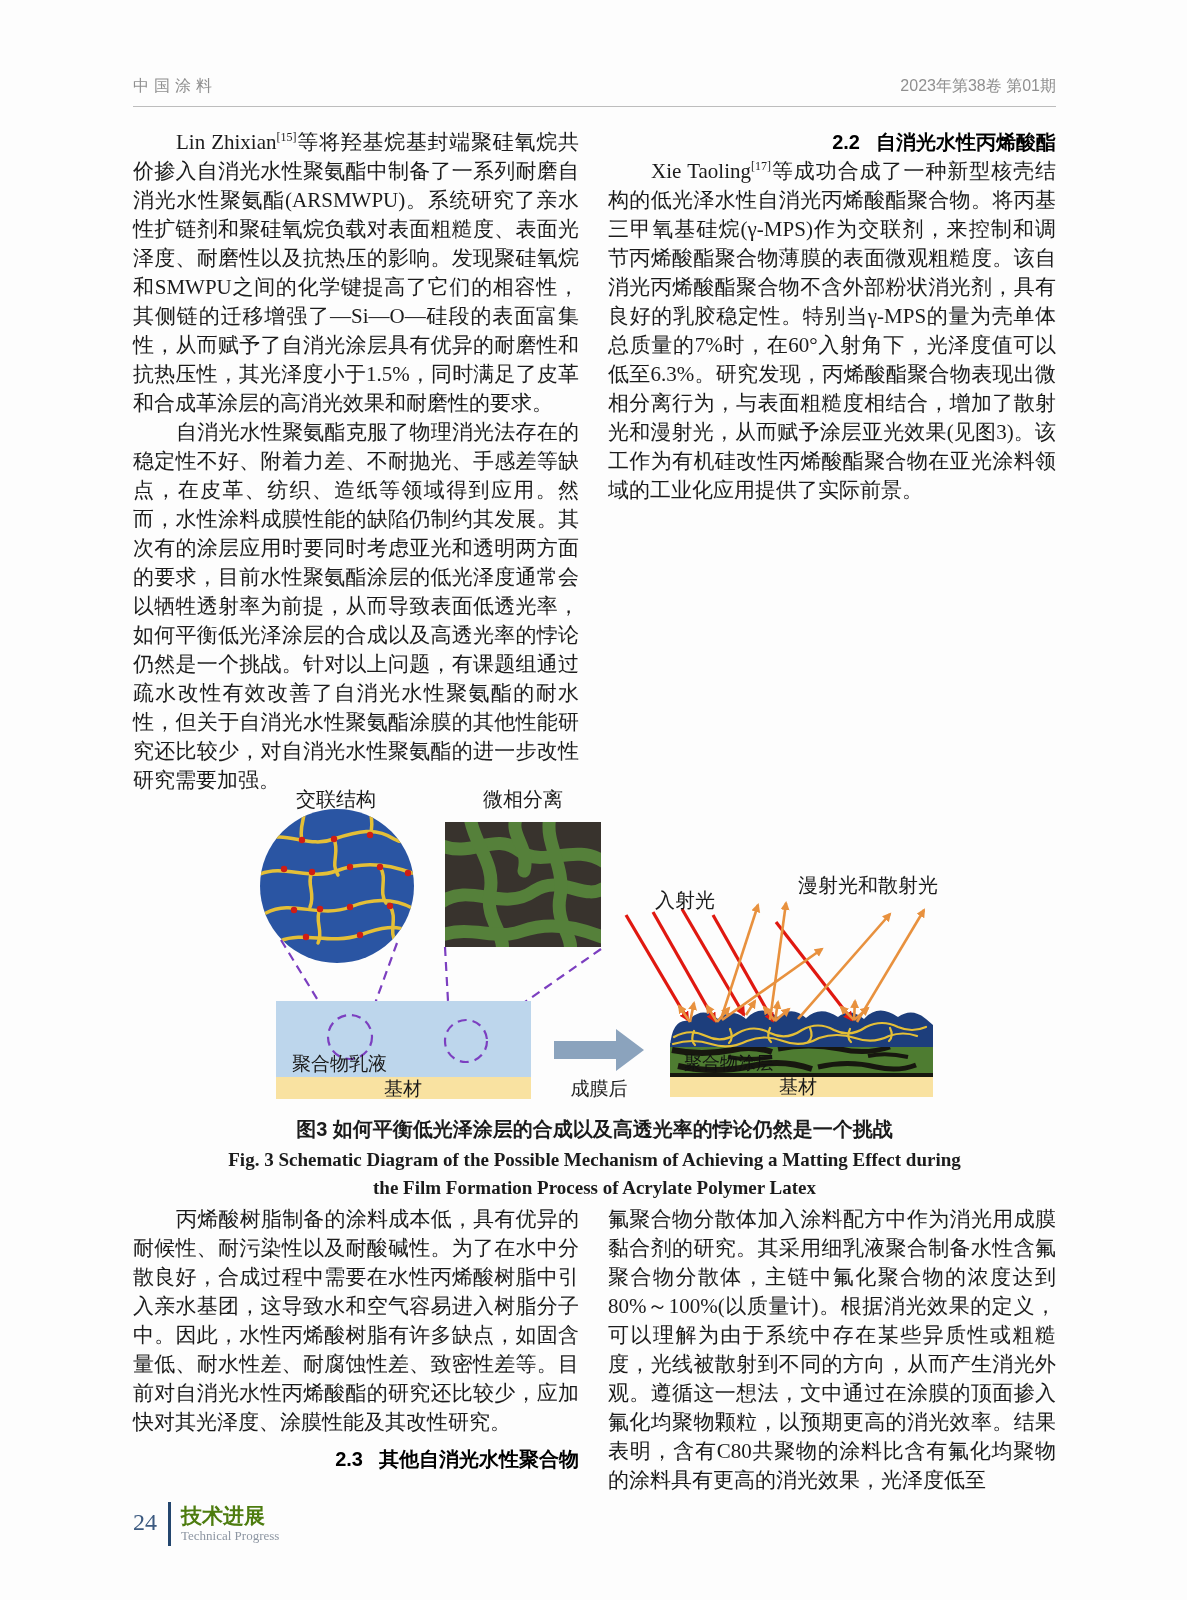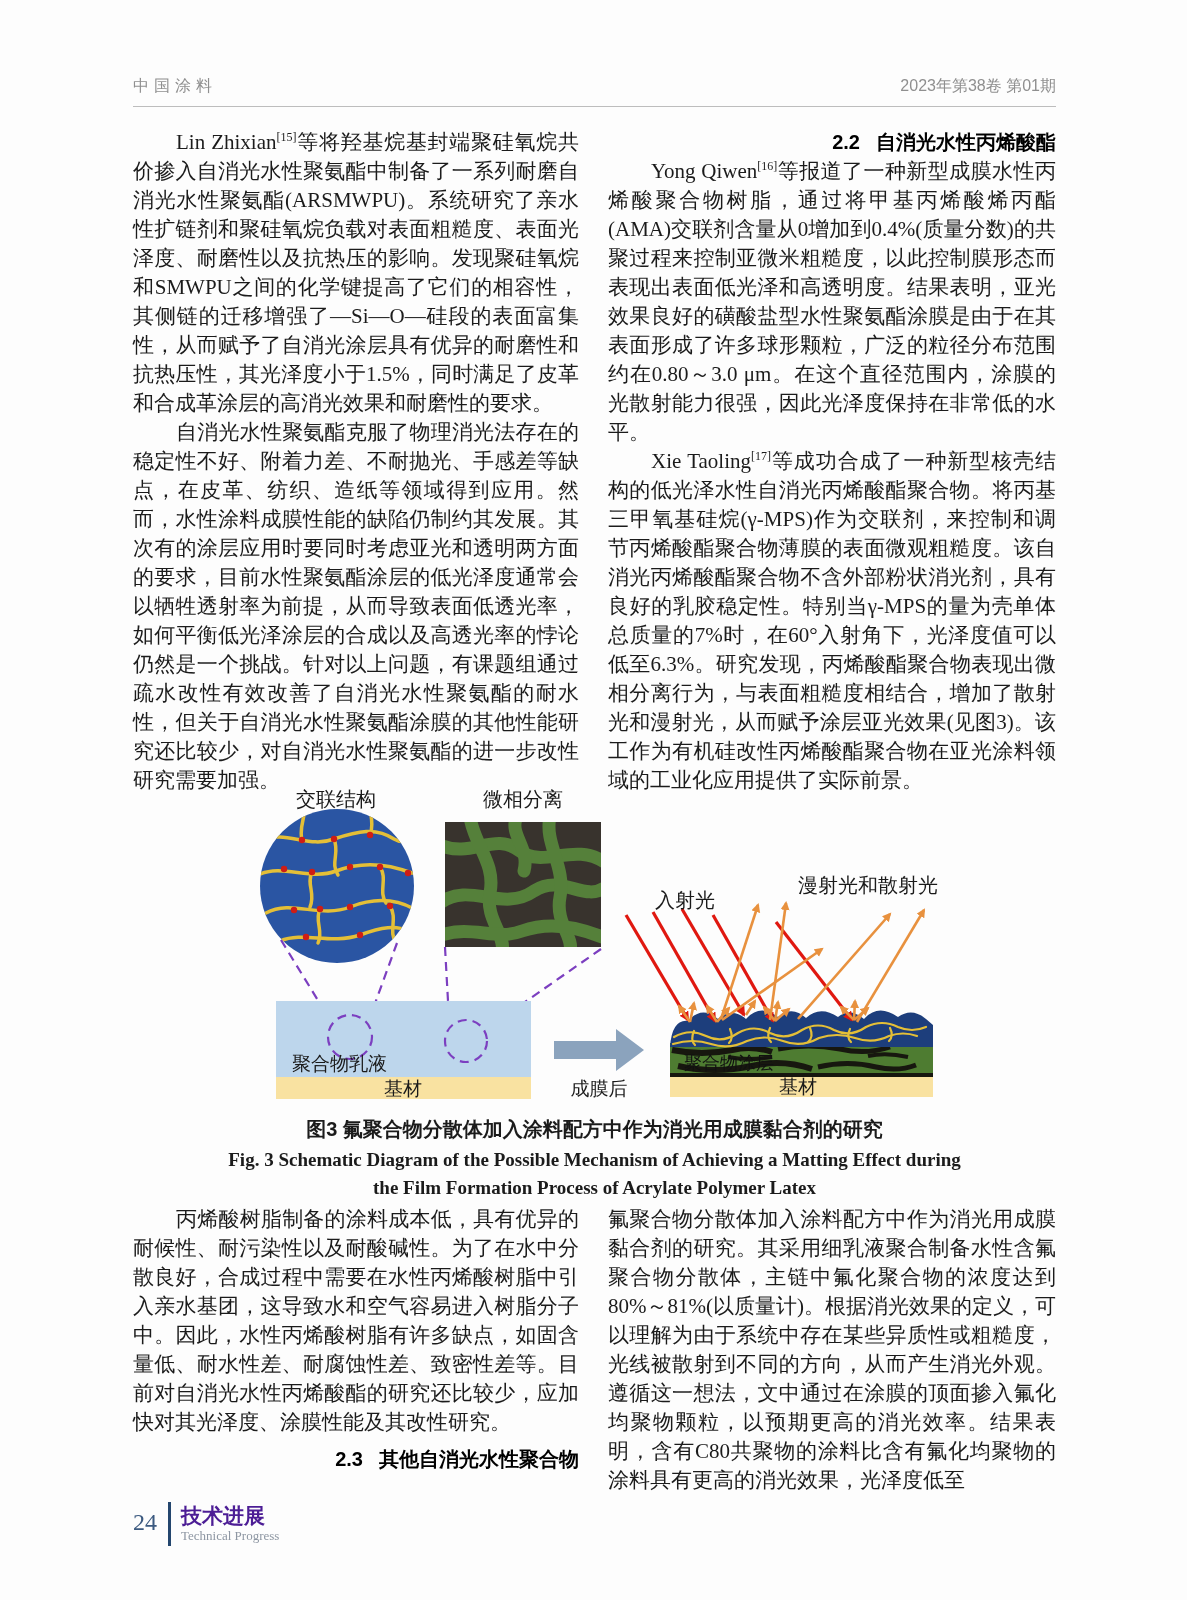--- a/index.html
+++ b/index.html
@@ -31,41 +31,40 @@
   .flabel3{font-size:18px;fill:#111;}
   
   .cap-zh{position:absolute;left:133px;top:1116px;width:923px;text-align:center;
           font-family:"Liberation Sans",sans-serif;font-weight:bold;font-size:20px;}
   .cap-en{position:absolute;left:133px;top:1146px;width:923px;text-align:center;
           font-family:"Liberation Serif",serif;font-weight:bold;font-size:19px;line-height:28px;}
   
   .ftr{position:absolute;left:133px;top:1502px;display:flex;align-items:center;}
   .ftr .pnum{font-size:24px;color:#3c5a80;margin-right:11px;padding-bottom:4px;}
   .ftr .bar{width:3px;height:44px;background:#24466e;margin-right:10px;}
-  .ftr .fzh{font-family:"Liberation Sans",sans-serif;font-weight:bold;font-size:21px;color:#4c1d95;line-height:24px;}
+  .ftr .fzh{font-family:"Liberation Sans",sans-serif;font-weight:bold;font-size:21px;color:#4d7c0f;line-height:24px;}
   .ftr .fen{font-size:13px;color:#8d96a2;line-height:16px;}
 </style>
 </head>
 <body>
 
 <div class="page">
 
   <div class="hdr">
     <span class="jname">中国涂料</span>
     <span>2023年第38卷  第01期</span>
   </div>
 
   <section class="col" id="col-tl">
     <p class="ind"><span>Lin Zhixian</span><sup class="ref">[15]</sup><span>等将羟基烷基封端聚硅氧烷共价掺入自消光水性聚氨酯中制备了一系列耐磨自消光水性聚氨酯(ARSMWPU)。系统研究了亲水性扩链剂和聚硅氧烷负载对表面粗糙度、表面光泽度、耐磨性以及抗热压的影响。发现聚硅氧烷和SMWPU之间的化学键提高了它们的相容性，其侧链的迁移增强了—Si—O—硅段的表面富集性，从而赋予了自消光涂层具有优异的耐磨性和抗热压性，其光泽度小于1.5%，同时满足了皮革和合成革涂层的高消光效果和耐磨性的要求。</span></p>
     <p class="ind">自消光水性聚氨酯克服了物理消光法存在的稳定性不好、附着力差、不耐抛光、手感差等缺点，在皮革、纺织、造纸等领域得到应用。然而，水性涂料成膜性能的缺陷仍制约其发展。其次有的涂层应用时要同时考虑亚光和透明两方面的要求，目前水性聚氨酯涂层的低光泽度通常会以牺牲透射率为前提，从而导致表面低透光率，如何平衡低光泽涂层的合成以及高透光率的悖论仍然是一个挑战。针对以上问题，有课题组通过疏水改性有效改善了自消光水性聚氨酯的耐水性，但关于自消光水性聚氨酯涂膜的其他性能研究还比较少，对自消光水性聚氨酯的进一步改性研究需要加强。</p>
   </section>
 
   <section class="col" id="col-tr">
     <p class="sechead"><span class="num">2.2</span><span>自消光水性丙烯酸酯</span></p>
-    <p class="ind"><span>Yong Qiwen</span><sup class="ref">[16]</sup><span>等报道了一种新型成膜水性丙烯酸聚合物树脂，通过将甲基丙烯酸烯丙酯(AMA)交联剂含量从0增加到0.4%(质量分数)的共聚过程来控制亚微米粗糙度，以此控制膜形态而表现出表面低光泽和高透明度。结果表明，亚光效果良好的磺酸盐型水性聚氨酯涂膜是由于在其表面形成了许多球形颗粒，广泛的粒径分布范围约在0.80～3.0 μm。在这个直径范围内，涂膜的光散射能力很强，因此光泽度保持在非常低的水平。</span></p>
     <p class="ind"><span>Xie Taoling</span><sup class="ref">[17]</sup><span>等成功合成了一种新型核壳结构的低光泽水性自消光丙烯酸酯聚合物。将丙基三甲氧基硅烷(γ-MPS)作为交联剂，来控制和调节丙烯酸酯聚合物薄膜的表面微观粗糙度。该自消光丙烯酸酯聚合物不含外部粉状消光剂，具有良好的乳胶稳定性。特别当γ-MPS的量为壳单体总质量的7%时，在60°入射角下，光泽度值可以低至6.3%。研究发现，丙烯酸酯聚合物表现出微相分离行为，与表面粗糙度相结合，增加了散射光和漫射光，从而赋予涂层亚光效果(见图3)。该工作为有机硅改性丙烯酸酯聚合物在亚光涂料领域的工业化应用提供了实际前景。</span></p>
   </section>
 
   <svg class="fig" viewBox="0 0 684 324" xmlns="http://www.w3.org/2000/svg">
     <defs>
       <clipPath id="cc">
           <circle cx="79" cy="107" r="77"></circle>
         </clipPath>
       <clipPath id="cm">
           <rect x="187" y="43" width="156" height="125"></rect>
@@ -198,33 +197,33 @@
       <line x1="517" y1="242" x2="531" y2="230" marker-end="url(#mo)"></line>
       <line x1="596" y1="241" x2="583" y2="228" marker-end="url(#mo)"></line>
       <line x1="596" y1="241" x2="597" y2="222" marker-end="url(#mo)"></line>
       <line x1="596" y1="241" x2="610" y2="229" marker-end="url(#mo)"></line>
     </g>
 
     <text class="flabel" x="427" y="128" text-anchor="middle">入射光</text>
     <text class="flabel" x="610" y="113" text-anchor="middle">漫射光和散射光</text>
   </svg>
 
-  <div class="cap-zh">图3  氟聚合物分散体加入涂料配方中作为消光用成膜黏合剂的研究</div>
+  <div class="cap-zh">图3  如何平衡低光泽涂层的合成以及高透光率的悖论仍然是一个挑战</div>
   <div class="cap-en">
     <div>Fig. 3  Schematic Diagram of the Possible Mechanism of Achieving a Matting Effect during</div>
     <div>the Film Formation Process of Acrylate Polymer Latex</div>
   </div>
 
   <section class="col" id="col-bl">
     <p class="ind">丙烯酸树脂制备的涂料成本低，具有优异的耐候性、耐污染性以及耐酸碱性。为了在水中分散良好，合成过程中需要在水性丙烯酸树脂中引入亲水基团，这导致水和空气容易进入树脂分子中。因此，水性丙烯酸树脂有许多缺点，如固含量低、耐水性差、耐腐蚀性差、致密性差等。目前对自消光水性丙烯酸酯的研究还比较少，应加快对其光泽度、涂膜性能及其改性研究。</p>
     <p class="sechead"><span class="num">2.3</span><span>其他自消光水性聚合物</span></p>
   </section>
 
   <section class="col" id="col-br">
-    <p>氟聚合物分散体加入涂料配方中作为消光用成膜黏合剂的研究。其采用细乳液聚合制备水性含氟聚合物分散体，主链中氟化聚合物的浓度达到80%～81%(以质量计)。根据消光效果的定义，可以理解为由于系统中存在某些异质性或粗糙度，光线被散射到不同的方向，从而产生消光外观。遵循这一想法，文中通过在涂膜的顶面掺入氟化均聚物颗粒，以预期更高的消光效率。结果表明，含有C80共聚物的涂料比含有氟化均聚物的涂料具有更高的消光效果，光泽度低至</p>
+    <p>氟聚合物分散体加入涂料配方中作为消光用成膜黏合剂的研究。其采用细乳液聚合制备水性含氟聚合物分散体，主链中氟化聚合物的浓度达到80%～100%(以质量计)。根据消光效果的定义，可以理解为由于系统中存在某些异质性或粗糙度，光线被散射到不同的方向，从而产生消光外观。遵循这一想法，文中通过在涂膜的顶面掺入氟化均聚物颗粒，以预期更高的消光效率。结果表明，含有C80共聚物的涂料比含有氟化均聚物的涂料具有更高的消光效果，光泽度低至</p>
   </section>
 
   <div class="ftr">
     <span class="pnum">24</span>
     <span class="bar"></span>
     <span>
       <div class="fzh">技术进展</div>
       <div class="fen">Technical Progress</div>
     </span>
   </div>

